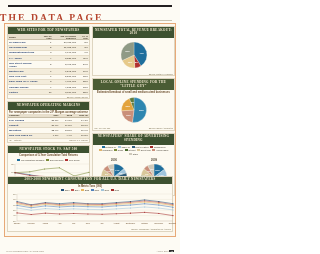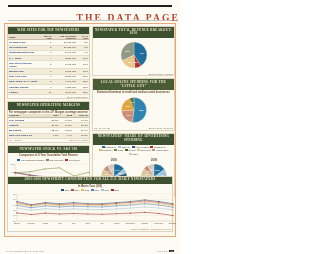--- a/index.html
+++ b/index.html
@@ -1,20 +1,20 @@
 <!DOCTYPE html>
 <html><head>
 <meta charset="utf-8">
 <style>
   html,body{margin:0;padding:0;}
   body{width:180px;height:254px;background:#ffffff;font-family:"Liberation Sans",sans-serif;overflow:hidden;}
   #page{position:relative;width:180px;height:254px;background:#fdfbf4;box-sizing:border-box;}
   .rule{position:absolute;left:8px;right:8px;background:#231f20;}
   #toprule{top:5px;height:1.6px;}
-  #titlewrap{position:absolute;top:7px;left:0;right:0;text-align:right;}
+  #titlewrap{position:absolute;top:7px;left:0;right:0;text-align:left;}
   #title{font-family:"Liberation Serif",serif;font-size:9.6px;letter-spacing:2.1px;color:#b5442e;font-weight:700;}
   #underrule{top:20px;height:1px;background:#c9c2b0;}
   #frame{position:absolute;left:4px;top:23px;width:172px;height:214px;border:1px solid #e7a977;background:#fcf7ec;box-sizing:border-box;padding:2px;}
   #inner{position:relative;width:100%;height:100%;}
   .col{position:absolute;top:0;width:83px;}
   #colL{left:0;} #colR{left:85px;}
   .panel{background:#fdfaf1;border:0.6px solid #ded5c0;margin-bottom:2px;box-sizing:border-box;}
   .hdr{background:#3d5130;color:#f4ead2;font-family:"Liberation Serif",serif;font-weight:700;font-size:3.1px;letter-spacing:.35px;text-align:center;padding:1.6px 1px;line-height:1.25;}
   .hdr.gold{background:#4a5c34;}
   .sub{font-size:2.6px;color:#6a4b2a;text-align:center;font-weight:700;padding:1px 1px 0;line-height:1.2;font-family:"Liberation Sans",sans-serif;}

